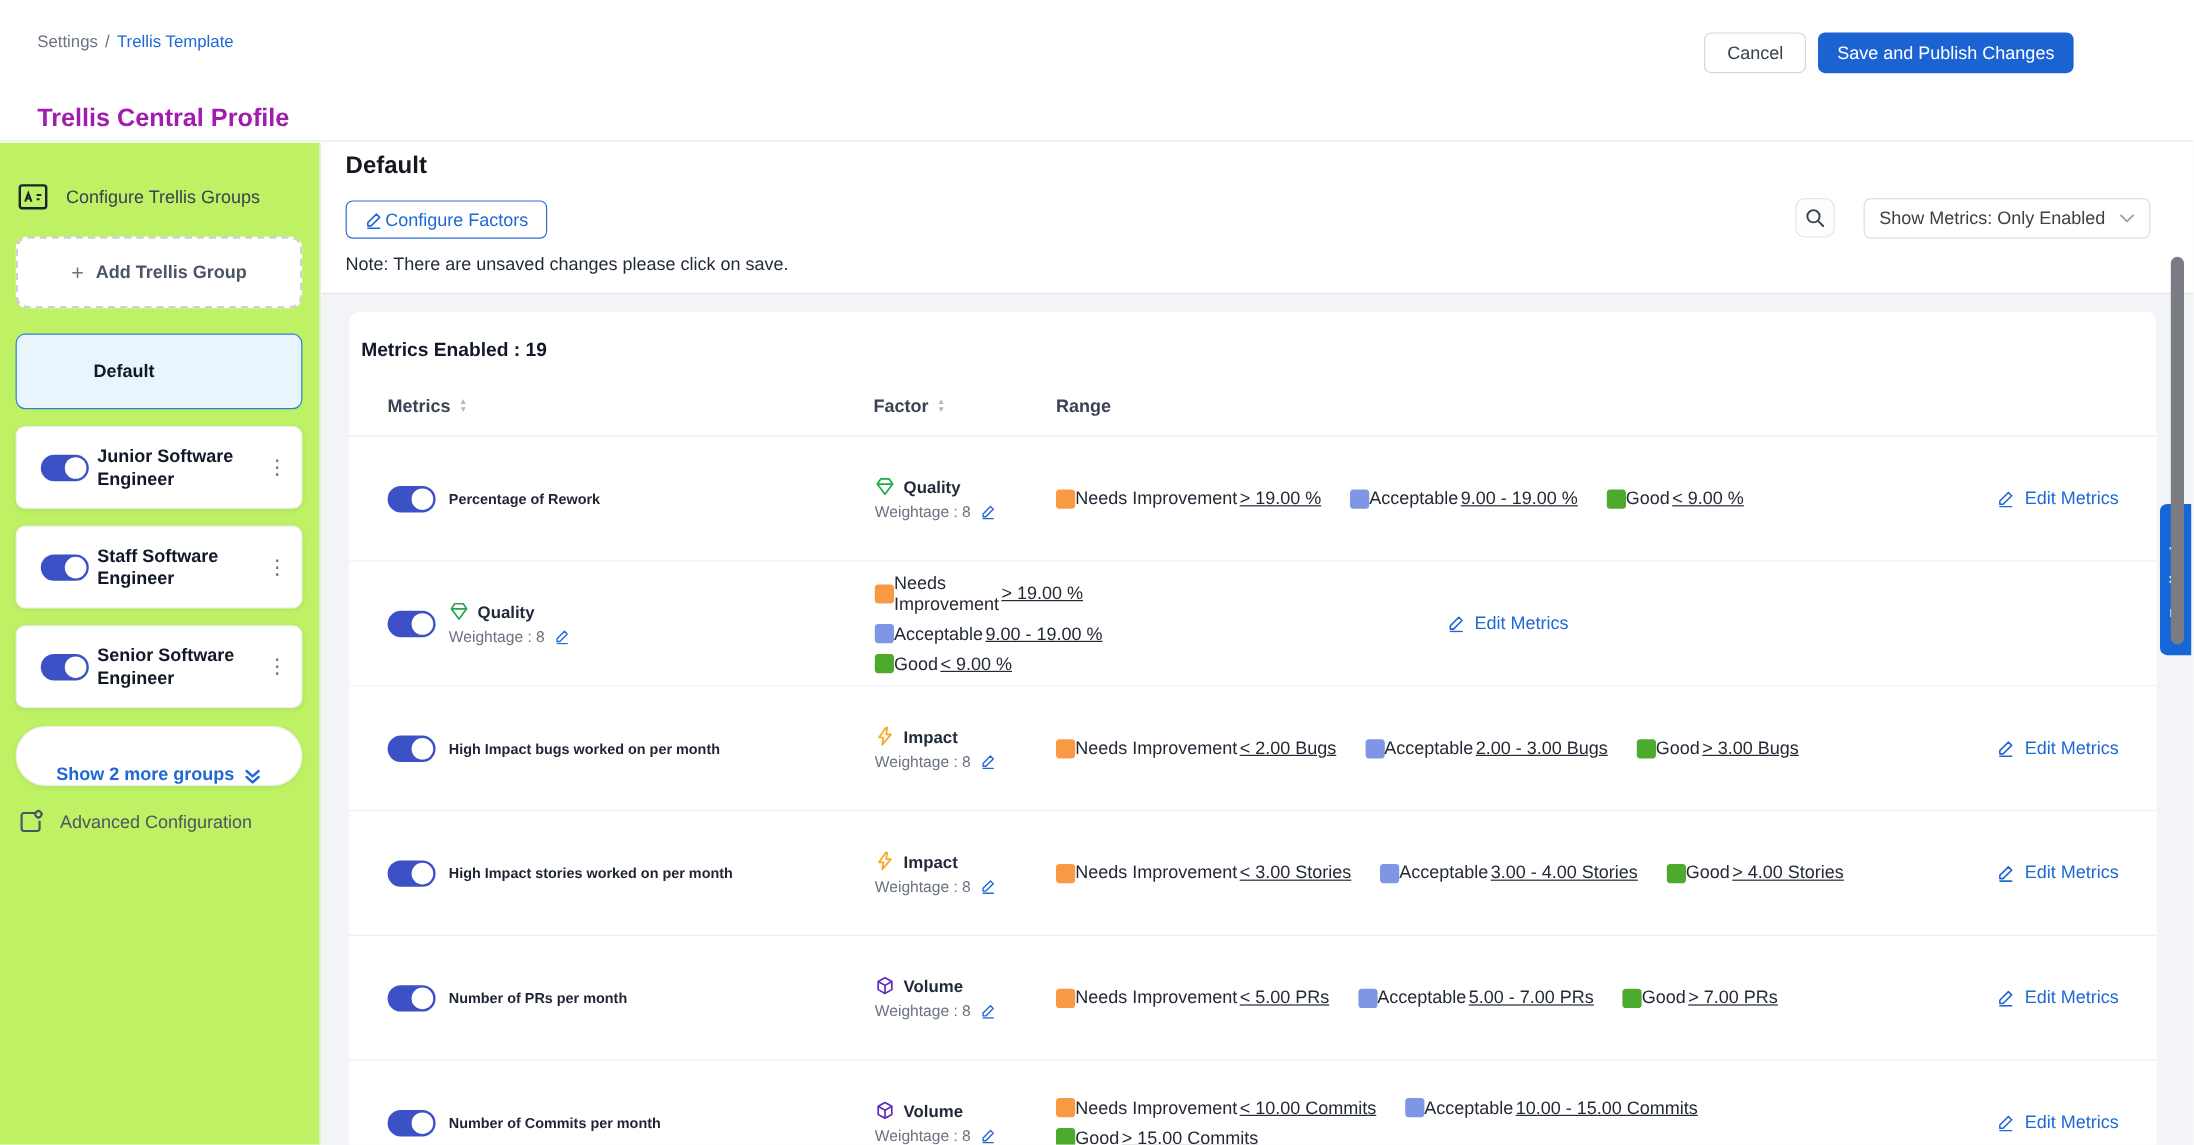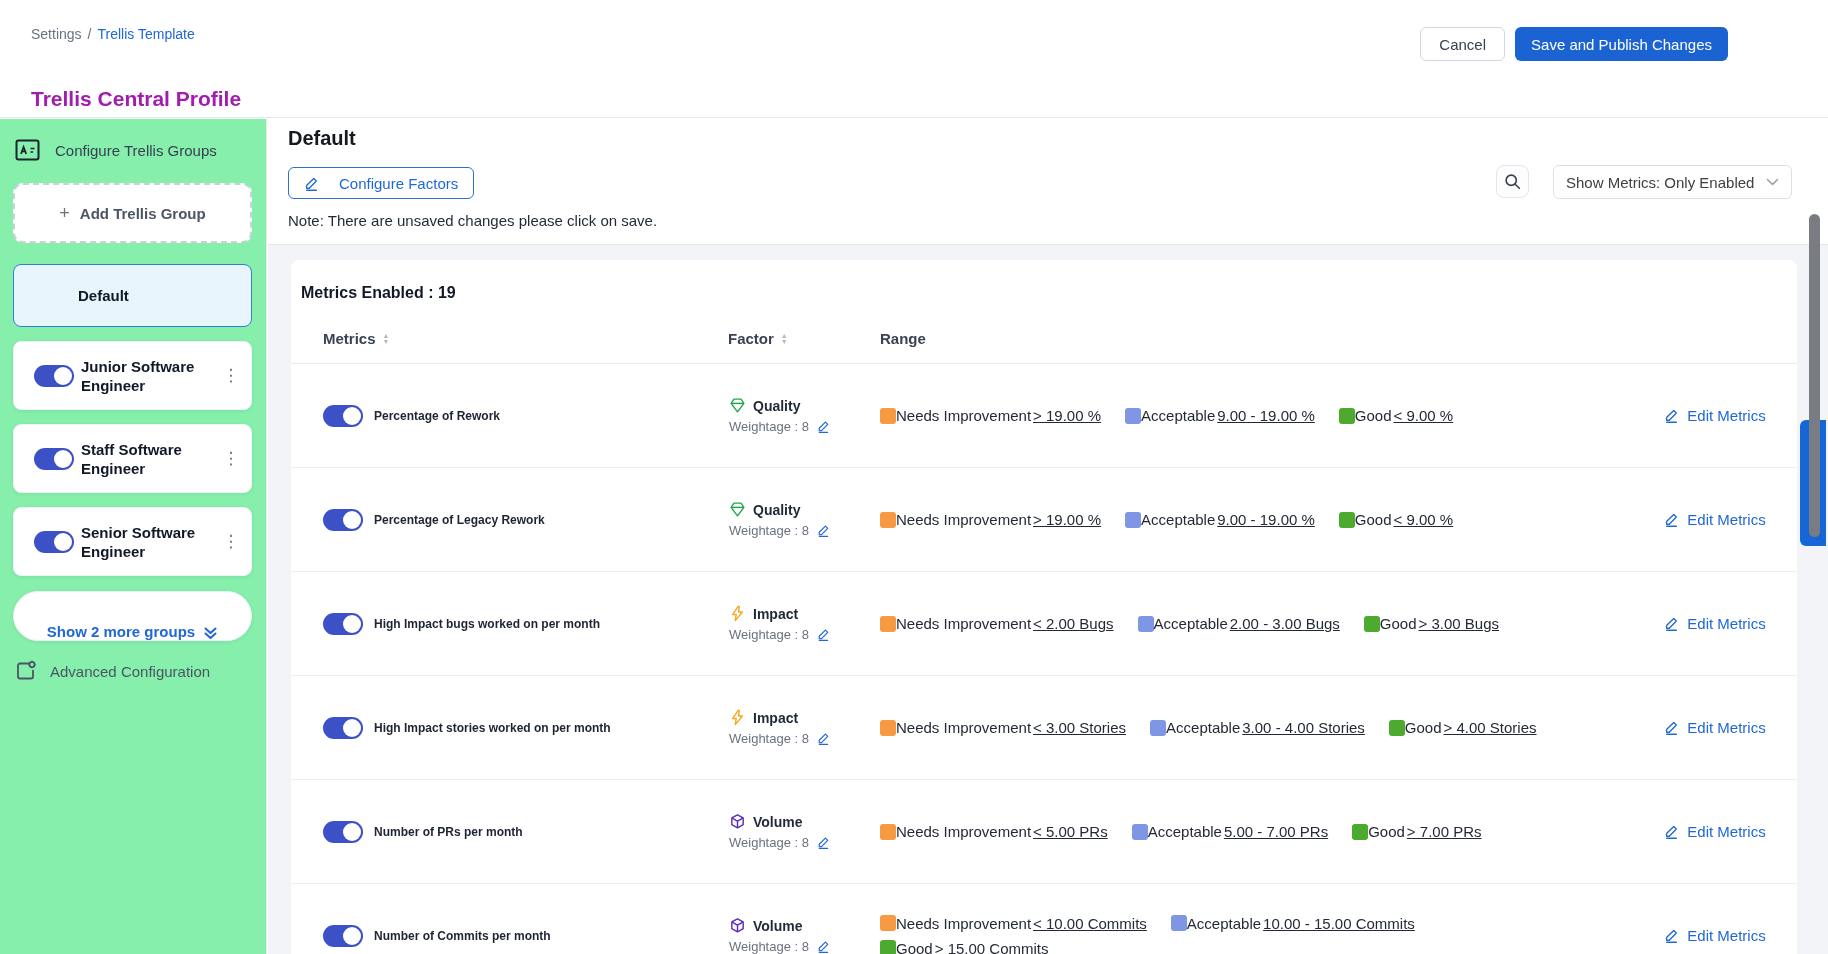--- a/index.html
+++ b/index.html
@@ -10,21 +10,21 @@
   .page-header { position:absolute; top:0; left:0; width:1828px; height:118px; background:#fff; border-bottom:1px solid #e6e8ec; z-index:2; }
   .breadcrumb { position:absolute; left:31px; top:26px; font-size:14px; color:#6b7280; display:flex; gap:6px; }
   .breadcrumb .crumb-link { color:#6b7280; cursor:pointer; }
   .breadcrumb .crumb-current { color:var(--accent-blue,#2068d6); cursor:pointer; }
   .page-title { position:absolute; left:31px; top:48px; font-size:21px; font-weight:700; color:#a21caf;margin-top:39px; }
   .hdr-actions { position:absolute; right:100px; top:27px; display:flex; gap:10px; }
   .btn-cancel { height:34px; padding:0 18px; background:#fff; border:1px solid #d4d7dd; border-radius:6px; font-size:15px; color:#374151; display:flex; align-items:center; cursor:pointer; font-family:inherit; }
   .btn-save { height:34px; padding:0 16px; background:var(--save-button,#1b63d3); border:none; border-radius:6px; font-size:15px; color:#fff; display:flex; align-items:center; cursor:pointer; font-family:inherit; }
 
   
-  .sidebar { position:absolute; top:119px; left:0; width:267px; bottom:0; background:#86efac; border-right:1px solid #e8eaee; padding:20px 14px 0 13px; }
+  .sidebar { position:absolute; top:119px; left:0; width:267px; bottom:0; background:#bef264; border-right:1px solid #e8eaee; padding:34px 14px 0 13px; }
   .sb-section { display:flex; align-items:center; gap:15px; margin:0 0 22px 2px; }
   .sb-section-label { font-size:15px; color:#374151; }
   .add-group { height:60px; border:2px dashed #ccd1d8; border-radius:10px; display:flex; align-items:center; justify-content:center; gap:10px; margin-bottom:21px; cursor:pointer; background:#fff; }
   .add-group .plus { font-size:18px; color:#6b7280; }
   .add-group-label { font-size:15px; font-weight:700; color:#4b5563; }
   .default-card { height:63px; background:var(--selected-group-bg,#e9f5fd); border:1.5px solid var(--selected-group-border,#2f80d8); border-radius:8px; display:flex; align-items:center; padding-left:64px; margin-bottom:14px; cursor:pointer; }
   .default-card span { font-size:15px; font-weight:700; color:#111827; }
   .group-card { height:69px; background:#fff; border:1px solid #f0f1f4; box-shadow:0 1px 4px rgba(20,30,60,.07); border-radius:8px; display:flex; align-items:center; padding:0 10px 0 20px; gap:7px; margin-bottom:14px; }
   .group-name { flex:1; font-size:15px; font-weight:700; color:#111827; line-height:19px; }
   .kebab { width:20px; text-align:center; color:#6b7280; font-size:17px; letter-spacing:0; cursor:pointer; }
@@ -34,21 +34,21 @@
   .advanced span { font-size:15px; color:#4b5563; }
 
   
   .toggle { width:40px; height:22px; border-radius:11px; background:var(--toggle-on,#3c51c6); position:relative; flex:0 0 auto; cursor:pointer; }
   .toggle::after { content:""; position:absolute; top:2px; right:2px; width:18px; height:18px; border-radius:50%; background:#fff; }
 
   
   .main { position:absolute; top:119px; left:268px; right:0; bottom:0; background:#f2f4f7; }
   .main-header { position:relative; height:126px; background:#fff; border-bottom:1px solid #e4e6ea; }
   .group-title { position:absolute; left:20px; top:8px; font-size:20px; font-weight:700; color:#15191f; }
-  .btn-configure { position:absolute; left:20px; top:48px; height:32px; padding:0 15px; background:#fff; border:1px solid #2e6fd4; border-radius:6px; display:flex; align-items:center; gap:20px; color:var(--accent-blue,#2068d6); font-size:15px; cursor:pointer; font-family:inherit; }
+  .btn-configure { position:absolute; left:20px; top:48px; height:32px; padding:0 15px; background:#fff; border:1px solid #2e6fd4; border-radius:6px; display:flex; align-items:center; gap:2px; color:var(--accent-blue,#2068d6); font-size:15px; cursor:pointer; font-family:inherit; }
   .note { position:absolute; left:20px; top:93px; font-size:15px; color:#1f2937; }
   .btn-search { position:absolute; left:1228px; top:46px; width:33px; height:33px; background:#fdfdfe; border:1px solid #e3e6ea; border-radius:8px; display:flex; align-items:center; justify-content:center; cursor:pointer; }
   .dropdown { position:absolute; left:1285px; top:46px; width:239px; height:34px; background:#fff; border:1px solid #dcdfe4; border-radius:6px; display:flex; align-items:center; justify-content:space-between; padding:0 12px; cursor:pointer; }
   .dropdown-value { font-size:15px; color:#404040; }
   .chev { color:#9aa1ab; }
 
   .content { position:absolute; top:127px; left:0; right:0; bottom:0; overflow:hidden; background:#f2f4f7; }
   .table-card { position:absolute; left:23px; top:14px; width:1506px; bottom:-30px; background:#fff; border-radius:8px 8px 0 0; }
   .metrics-enabled { padding:24px 0 0 10px; font-size:16px; font-weight:700; color:#111827; }
   .thead { position:relative; height:46px; margin-top:16px; border-bottom:1px solid #e7e9ee; }
@@ -259,21 +259,20 @@
                 <path d="M12.9 3.2l3.6 3.6L7 16.3H3.4v-3.6L12.9 3.2z"></path>
                 <path d="M3.5 19h13"></path>
               </svg>
             </span>
           <span>Edit Metrics</span>
         </span>
       </div>
 
       <div class="mrow">
         <span class="toggle"></span>
-        <span class="metric-name">Percentage of Legacy Rework</span>
         <div class="factor-cell">
           <div class="factor-top">
             <span class="icon-gem">
                 <svg width="17" height="17" viewBox="0 0 24 24" fill="none" stroke="currentColor" stroke-width="2" stroke-linejoin="round">
                   <path d="M7 3h10l4 6-9 12L3 9l4-6z"></path>
                   <path d="M3 9h18"></path>
                 </svg>
               </span>
             <span class="factor-label">Quality</span>
           </div>

